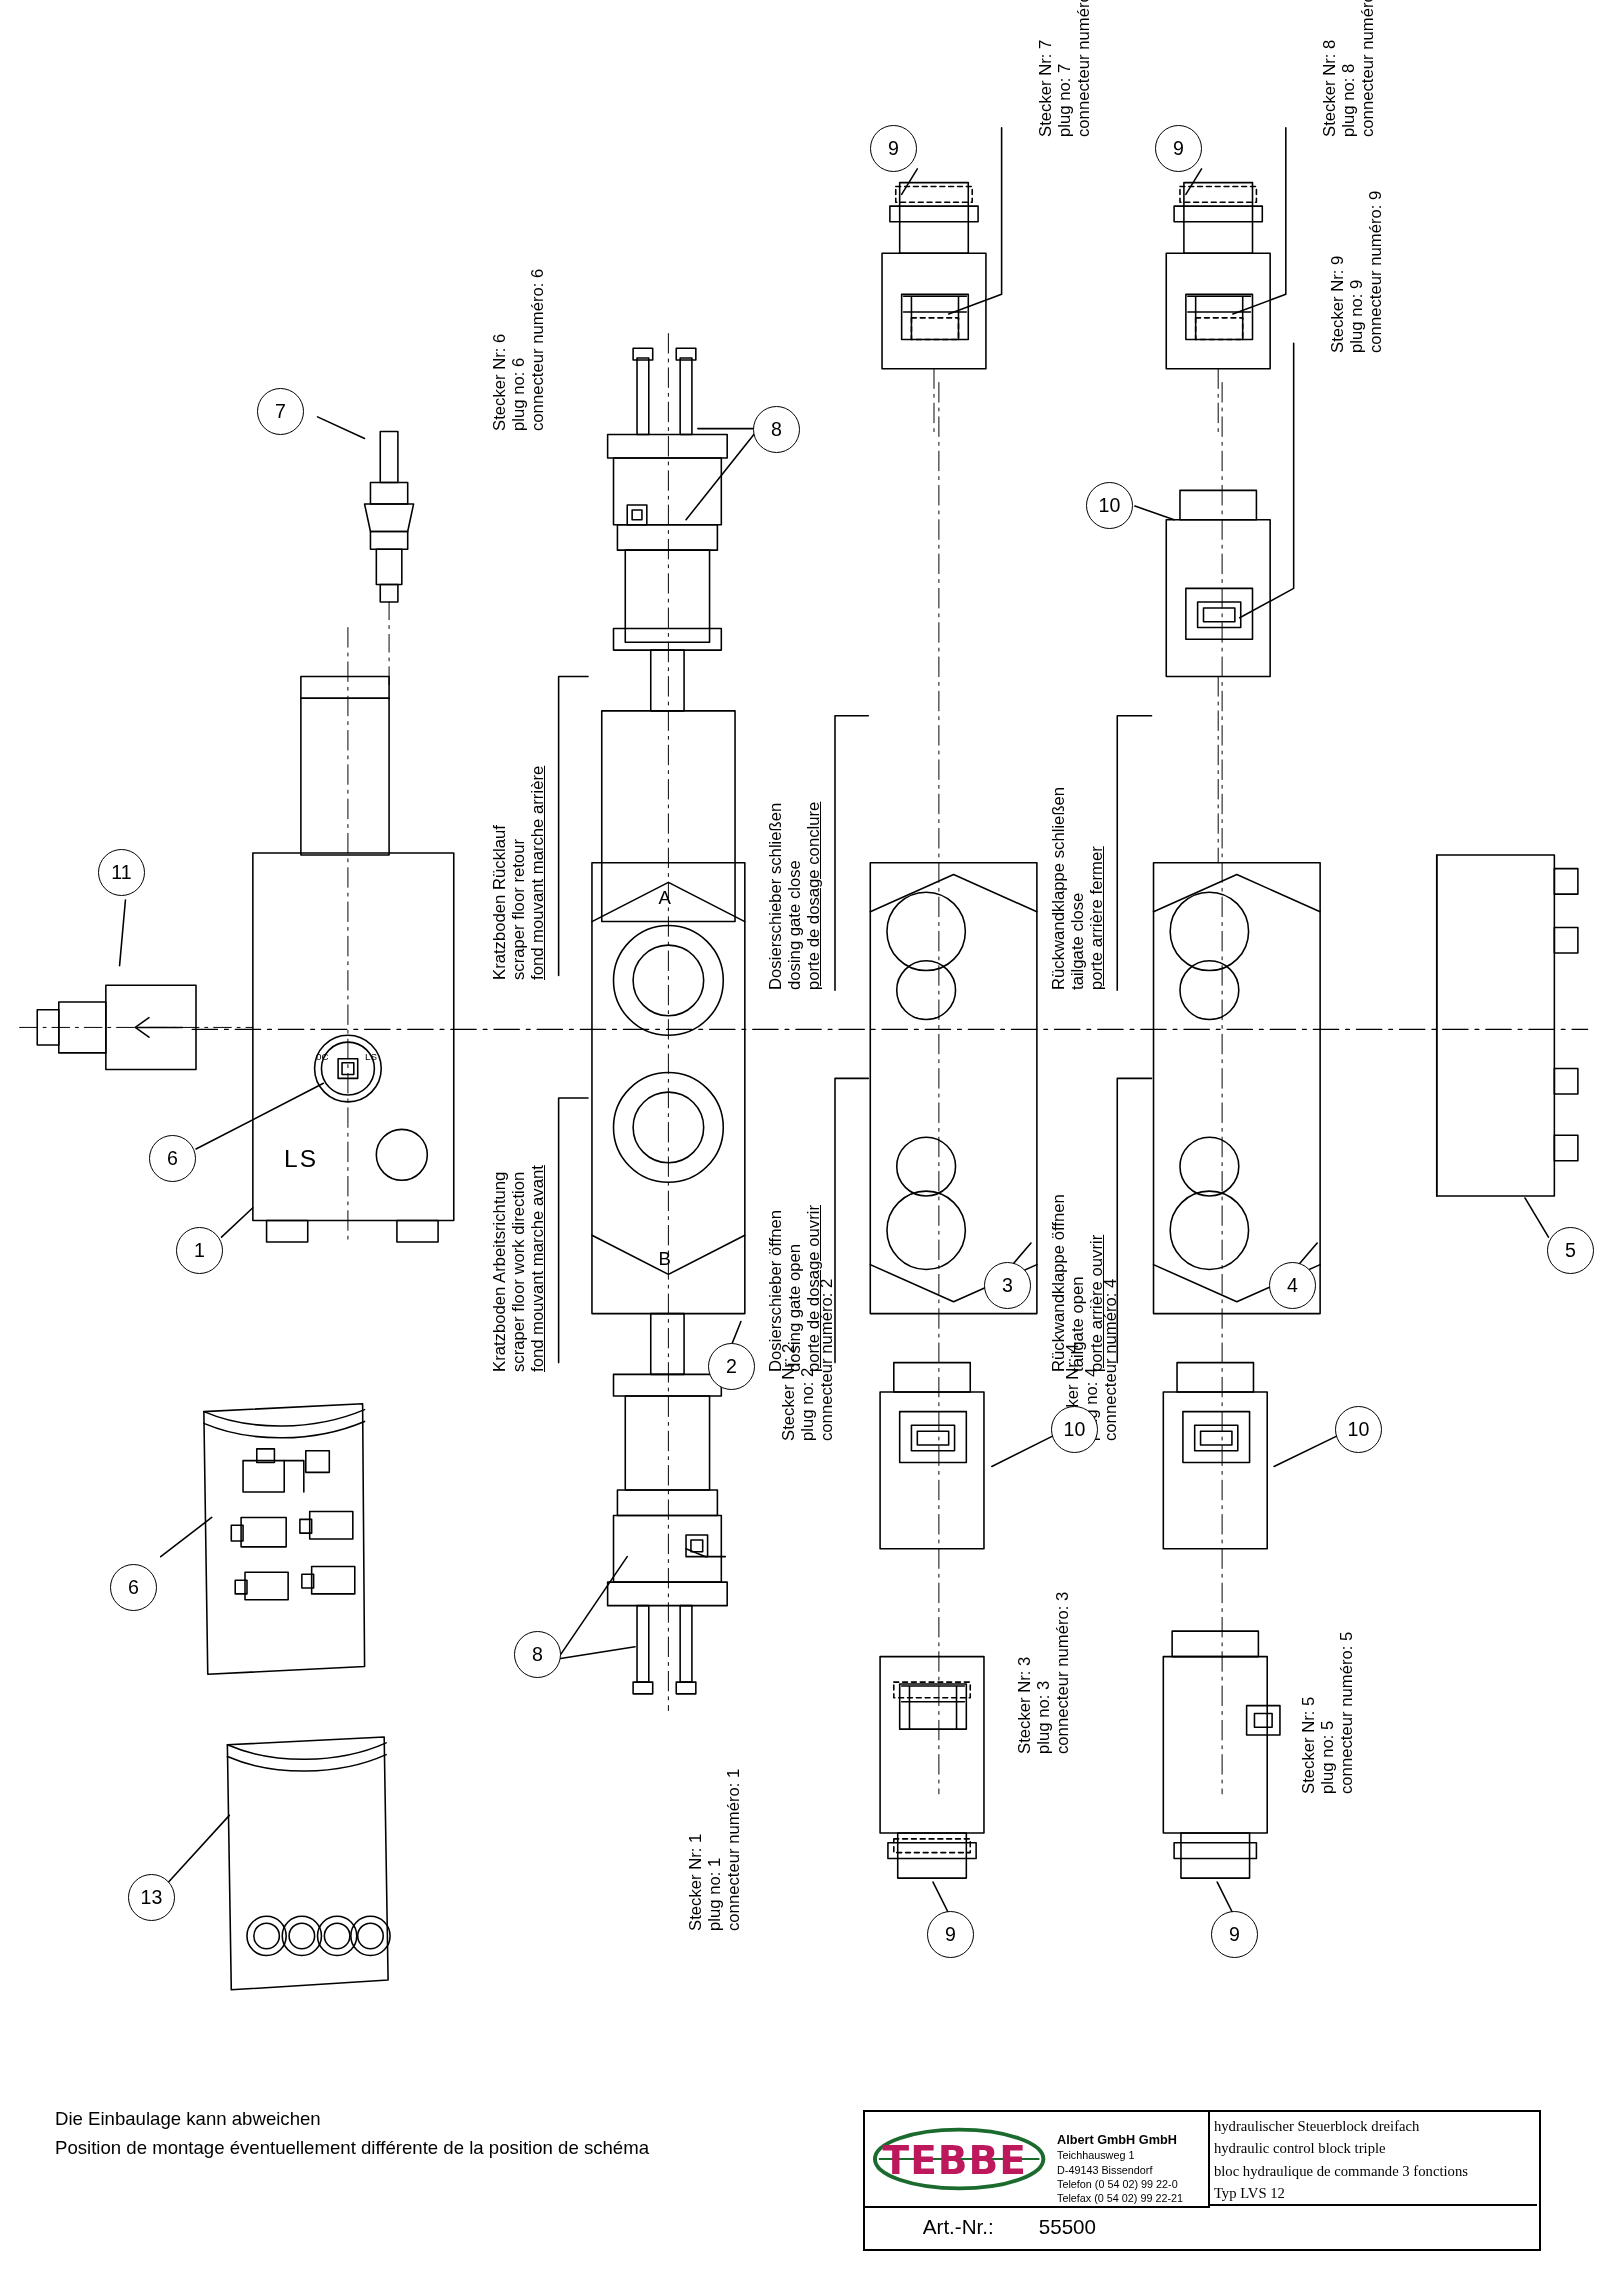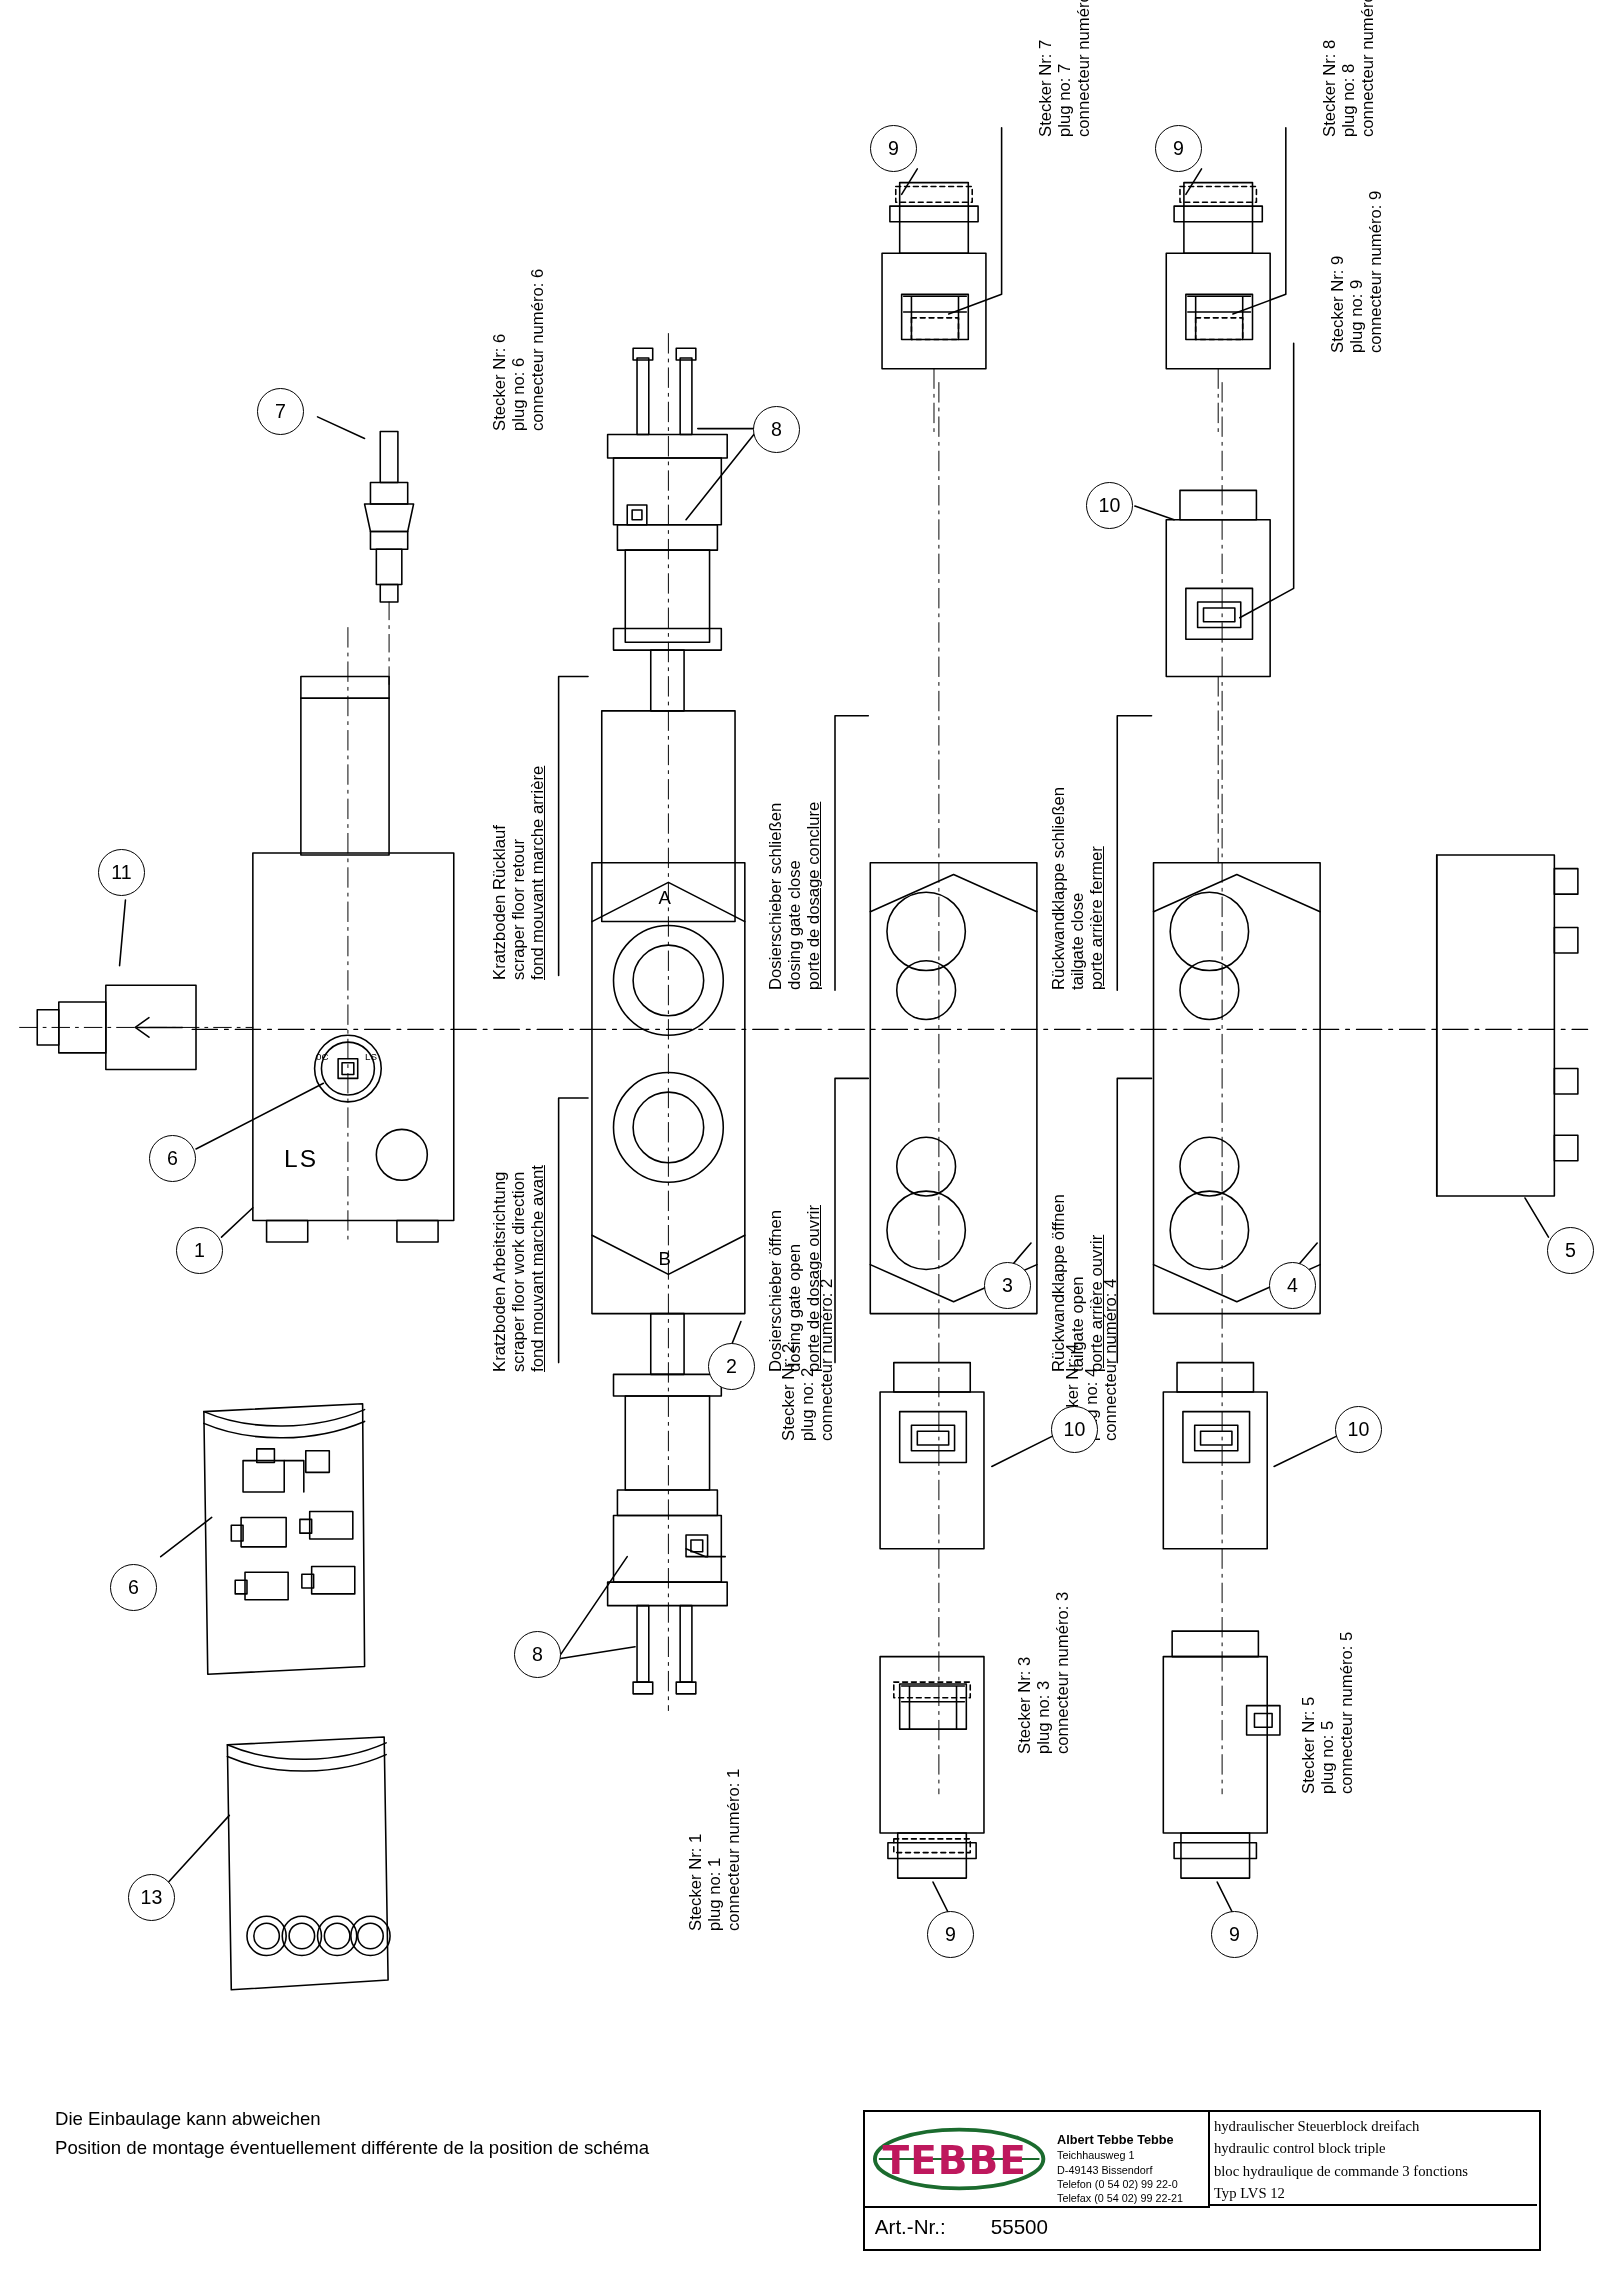--- a/index.html
+++ b/index.html
@@ -10,21 +10,21 @@
   .rot{transform-origin:0 0;transform:rotate(-90deg);}
   .u{text-decoration:underline;}
   .bub{position:absolute;width:45px;height:45px;border:1.6px solid #000;border-radius:50%;
        display:flex;align-items:center;justify-content:center;font-size:19.6px;background:#fff;}
   .note{position:absolute;font-size:18.6px;line-height:1.55;}
   
   #titleblock{position:absolute;left:863px;top:2110px;width:674px;height:137px;border:2px solid #000;background:#fff;}
   #tb-logo{position:absolute;left:0;top:0;width:343px;height:94px;border-right:2px solid #000;border-bottom:2px solid #000;}
   #tb-desc{position:absolute;left:343px;top:0;width:329px;height:94px;border-bottom:2px solid #000;
            font-size:14.7px;line-height:1.52;padding:2.9px 0 0 5.9px;box-sizing:border-box;font-family:Liberation Serif, serif;}
-  #tb-art{position:absolute;left:0;top:94px;width:672px;height:41px;display:flex;align-items:center;}
+  #tb-art{position:absolute;left:0;top:94px;width:672px;height:41px;display:flex;align-items:center;padding-left:48px;}
   #tb-art .k{font-size:20.6px;margin-left:9.8px;}
   #tb-art .v{font-size:20.6px;margin-left:45px;}
   .tebbe-word{position:absolute;left:17.6px;top:25.5px;font-size:39px;font-weight:bold;color:#be185d;letter-spacing:1px;font-family:"DejaVu Sans",sans-serif;}
   .tebbe-addr{position:absolute;left:192px;top:19.6px;font-size:10.8px;line-height:1.32;}
   .tebbe-addr b{font-size:12.7px;}
 </style>
 </head>
 <body>
 
 <div id="sheet">
@@ -407,21 +407,21 @@
 </div>
 
 <div id="titleblock">
   <div id="tb-logo">
     <svg width="343" height="94" viewBox="0 0 350 96" xmlns="http://www.w3.org/2000/svg">
       <ellipse cx="96" cy="48" rx="86" ry="30" fill="none" stroke="#1b6b2e" stroke-width="4"></ellipse>
       <path d="M14 48 L178 48" stroke="#1b6b2e" stroke-width="2" fill="none"></path>
     </svg>
     <div class="tebbe-word">TEBBE</div>
     <div class="tebbe-addr">
-      <b>Albert Tebbe Tebbe</b>
+      <b>Albert GmbH GmbH</b>
       <div>Teichhausweg 1</div>
       <div>D-49143 Bissendorf</div>
       <div>Telefon (0 54 02) 99 22-0</div>
       <div>Telefax (0 54 02) 99 22-21</div>
     </div>
   </div>
   <div id="tb-desc">
     <div>hydraulischer Steuerblock dreifach</div>
     <div>hydraulic control block triple</div>
     <div>bloc hydraulique de commande 3 fonctions</div>

